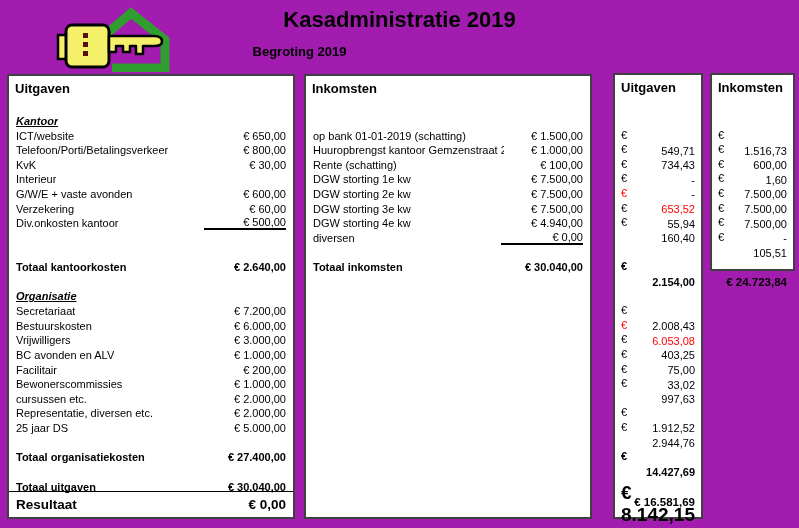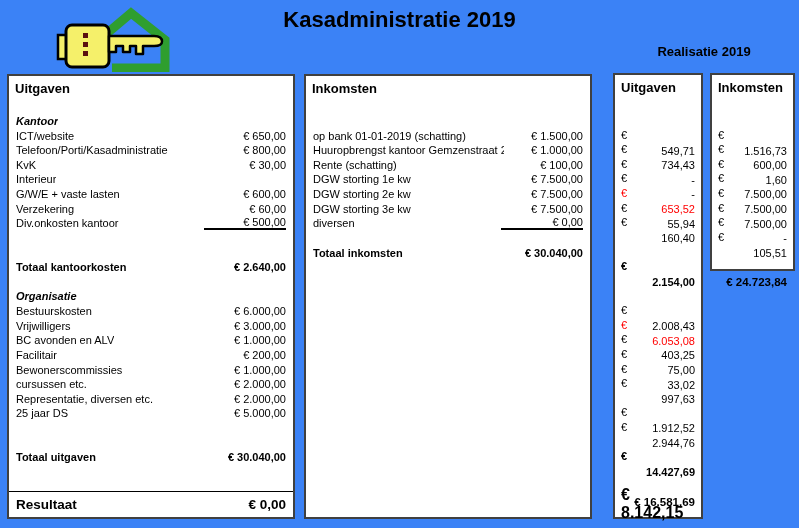--- a/index.html
+++ b/index.html
@@ -1,74 +1,74 @@
 <!DOCTYPE html>
 <html><head>
 <meta charset="utf-8">
 <style>
   html,body{margin:0;padding:0;background:#fff;}
-  .page{position:relative;width:799px;height:528px;background:#3b82f6;overflow:hidden;
+  .page{position:relative;width:799px;height:528px;background:#a21caf;overflow:hidden;
         font-family:"Liberation Sans",sans-serif;color:#000;}
   .page-title{position:absolute;left:0;top:7px;width:100%;text-align:center;
         font-size:22px;font-weight:700;}
   .col-label{position:absolute;top:44px;font-size:13px;font-weight:700;text-align:center;}
   .col-label.begroting{left:7px;width:585px;}
   .col-label.realisatie{left:613px;width:182px;}
   .logo{position:absolute;left:52px;top:2px;width:122px;height:70px;}
   .panel{position:absolute;border:2px solid #404040;background:#fff;box-sizing:border-box;}
   .panel.p-left{left:7px;top:74px;width:288px;height:445px;}
   .panel.p-mid{left:304px;top:74px;width:288px;height:445px;}
   .panel.p-ruit{left:613px;top:73px;width:90px;height:446px;}
   .panel.p-rink{left:710px;top:73px;width:85px;height:198px;}
   .panel-header{height:23px;box-sizing:border-box;padding:5px 6px 0;font-size:13px;
         font-weight:700;white-space:nowrap;}
   
   .row{height:14.63px;box-sizing:border-box;display:flex;align-items:center;
         padding:0 7px;font-size:11px;line-height:12px;white-space:nowrap;}
   .row .label{overflow:hidden;}
   .row .value{margin-left:auto;width:82px;text-align:right;}
-  .row.t-section .label{font-weight:700;font-style:italic;}
+  .row.t-section .label{font-weight:700;font-style:italic;text-decoration:underline;}
   .row.t-subtotal{font-weight:700;}
   .row.t-total{font-weight:700;}
   .row.t-item-underline .value{border-bottom:2px solid #000000;}
   
   .rrow{height:14.63px;box-sizing:border-box;display:flex;align-items:center;
         padding:0 6px;font-size:11px;line-height:12px;white-space:nowrap;}
   .rrow .amount{margin-left:auto;text-align:right;margin-top:32px;}
   .rrow.t-subtotal{font-weight:700;}
   .rrow.t-total{font-weight:700;font-size:11.5px;}
   .rrow.red{color:#ff0000;}
   
   .resultaat{position:absolute;left:0;right:0;bottom:0;height:26px;box-sizing:border-box;
         border-top:1px solid #000;display:flex;align-items:center;padding:0 7px;
         font-size:13.5px;font-weight:700;}
   .resultaat .value{margin-left:auto;}
   .resultaat-r{position:absolute;left:0;right:0;bottom:0;height:26px;box-sizing:border-box;
         display:flex;align-items:center;justify-content:flex-end;padding:0 6px;
-        font-size:16px;font-weight:700;}
+        font-size:19px;font-weight:700;}
 </style>
 </head>
 <body>
 
 <div class="page">
 
   <div class="logo">
     <svg width="122" height="70" viewBox="0 0 122 70">
       <path d="M47 66 V38 L79 11 L113 38 V66 H60" fill="none" stroke="#2f9e2f" stroke-width="9" stroke-linejoin="miter"></path>
       <rect x="6" y="33" width="11" height="24" fill="#f5f06a" stroke="#000" stroke-width="2.5"></rect>
       <rect x="14" y="23" width="43" height="42" rx="6" fill="#f5f06a" stroke="#000" stroke-width="3"></rect>
       <rect x="31" y="31" width="5" height="5" fill="#5a0f0f"></rect>
       <rect x="31" y="40" width="5" height="5" fill="#5a0f0f"></rect>
       <rect x="31" y="49" width="5" height="5" fill="#5a0f0f"></rect>
       <path d="M57 34 H102 Q110 34 110 39.5 Q110 44 102 44 H91 V52 H84 V44 H78 V50 H71 V44 H64 V50 H57 Z" fill="#f5f06a" stroke="#000" stroke-width="2.5" stroke-linejoin="round"></path>
     </svg>
   </div>
 
   <div class="page-title">Kasadministratie 2019</div>
-  <div class="col-label realisatie">Realisatie 2019</div>
+  <div class="col-label begroting">Begroting 2019</div>
 
   <div class="panel p-left">
     <div class="panel-header">Uitgaven</div>
     <div>
 
         <div class="row t-blank">
           <span class="label"></span>
           <span class="value"></span>
         </div>
 
@@ -76,36 +76,36 @@
           <span class="label">Kantoor</span>
           <span class="value"></span>
         </div>
 
         <div class="row t-item">
           <span class="label">ICT/website</span>
           <span class="value">€ 650,00</span>
         </div>
 
         <div class="row t-item">
-          <span class="label">Telefoon/Porti/Kasadministratie</span>
+          <span class="label">Telefoon/Porti/Betalingsverkeer</span>
           <span class="value">€ 800,00</span>
         </div>
 
         <div class="row t-item">
           <span class="label">KvK</span>
           <span class="value">€ 30,00</span>
         </div>
 
         <div class="row t-item">
           <span class="label">Interieur</span>
           <span class="value"></span>
         </div>
 
         <div class="row t-item">
-          <span class="label">G/W/E + vaste lasten</span>
+          <span class="label">G/W/E + vaste avonden</span>
           <span class="value">€ 600,00</span>
         </div>
 
         <div class="row t-item">
           <span class="label">Verzekering</span>
           <span class="value">€ 60,00</span>
         </div>
 
         <div class="row t-item-underline">
           <span class="label">Div.onkosten kantoor</span>
@@ -130,20 +130,24 @@
         <div class="row t-blank">
           <span class="label"></span>
           <span class="value"></span>
         </div>
 
         <div class="row t-section">
           <span class="label">Organisatie</span>
           <span class="value"></span>
         </div>
 
+        <div class="row t-item">
+          <span class="label">Secretariaat</span>
+          <span class="value">€ 7.200,00</span>
+        </div>
 
         <div class="row t-item">
           <span class="label">Bestuurskosten</span>
           <span class="value">€ 6.000,00</span>
         </div>
 
         <div class="row t-item">
           <span class="label">Vrijwilligers</span>
           <span class="value">€ 3.000,00</span>
         </div>
@@ -176,20 +180,24 @@
         <div class="row t-item">
           <span class="label">25 jaar DS</span>
           <span class="value">€ 5.000,00</span>
         </div>
 
         <div class="row t-blank">
           <span class="label"></span>
           <span class="value"></span>
         </div>
 
+        <div class="row t-subtotal">
+          <span class="label">Totaal organisatiekosten</span>
+          <span class="value">€ 27.400,00</span>
+        </div>
 
         <div class="row t-blank">
           <span class="label"></span>
           <span class="value"></span>
         </div>
 
         <div class="row t-total">
           <span class="label">Totaal uitgaven</span>
           <span class="value">€ 30.040,00</span>
         </div>
@@ -237,20 +245,24 @@
         <div class="row t-item">
           <span class="label">DGW storting 2e kw</span>
           <span class="value">€ 7.500,00</span>
         </div>
 
         <div class="row t-item">
           <span class="label">DGW storting 3e kw</span>
           <span class="value">€ 7.500,00</span>
         </div>
 
+        <div class="row t-item">
+          <span class="label">DGW storting 4e kw</span>
+          <span class="value">€ 4.940,00</span>
+        </div>
 
         <div class="row t-item-underline">
           <span class="label">diversen</span>
           <span class="value">€ 0,00</span>
         </div>
 
         <div class="row t-blank">
           <span class="label"></span>
           <span class="value"></span>
         </div>

